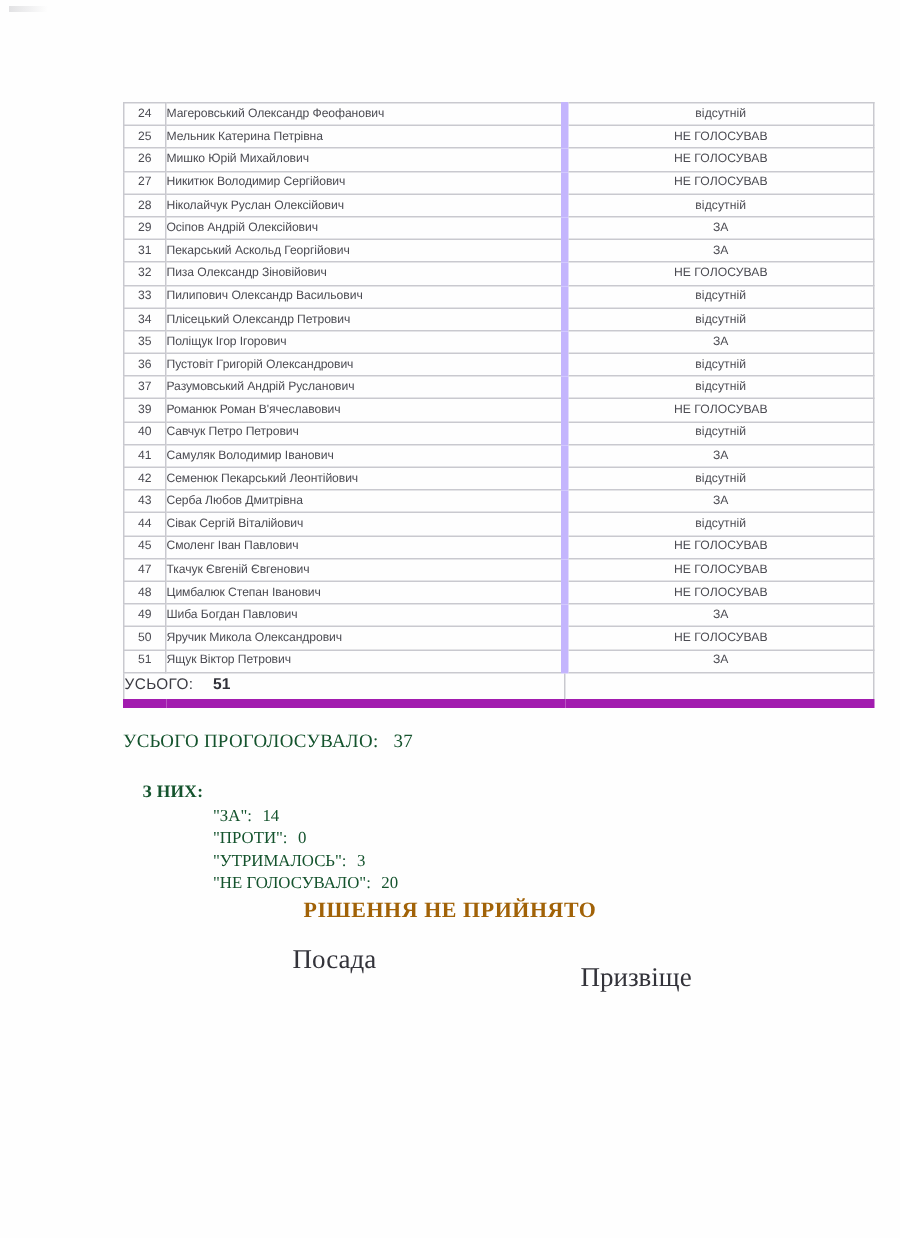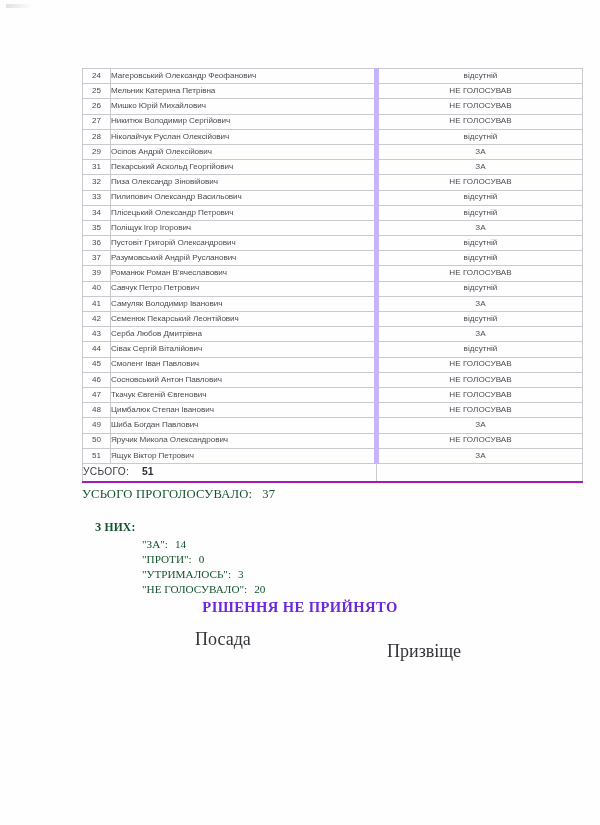--- a/index.html
+++ b/index.html
@@ -80,21 +80,21 @@
   }
   .vote-caps {
     font-size: 9.1px;
     color: #4a4a52;
   }
 
   
   .totals-row td {
     height: 17px;
     border-top: 1px solid #c9c9cf;
-    border-bottom: 2px solid #a21caf;
+    border-bottom: 6px solid #a21caf;
   }
   .totals-cell {
     border-left: 1px solid #c9c9cf;
     border-right: 1px solid #c9c9cf;
     padding-left: 3px;
     white-space: nowrap;
   }
   .totals-label {
     font-size: 10.2px;
     letter-spacing: .3px;
@@ -151,21 +151,21 @@
   .decision {
     position: absolute;
     left: 0;
     right: 0;
     top: 599px;
     text-align: center;
     font-family: "Liberation Serif", serif;
     font-weight: bold;
     font-size: 14.6px;
     letter-spacing: .4px;
-    color: #6d28d9;
+    color: #a16207;
   }
   .signature-row {
     position: absolute;
     left: 82px;
     top: 629px;
     width: 470px;
     height: 20px;
     font-family: "Liberation Serif", serif;
     font-size: 18px;
     color: #33333a;
@@ -281,25 +281,20 @@
           <td class="col-vote vote-caps">ЗА</td>
         </tr>
         <tr>
           <td class="col-num">44</td>
           <td class="col-name">Сівак Сергій Віталійович</td>
           <td class="col-vote vote-absent">відсутній</td>
         </tr>
         <tr>
           <td class="col-num">45</td>
           <td class="col-name">Смоленг Іван Павлович</td>
-          <td class="col-vote vote-caps">НЕ ГОЛОСУВАВ</td>
-        </tr>
-        <tr>
-          <td class="col-num">46</td>
-          <td class="col-name">Сосновський Антон Павлович</td>
           <td class="col-vote vote-caps">НЕ ГОЛОСУВАВ</td>
         </tr>
         <tr>
           <td class="col-num">47</td>
           <td class="col-name">Ткачук Євгеній Євгенович</td>
           <td class="col-vote vote-caps">НЕ ГОЛОСУВАВ</td>
         </tr>
         <tr>
           <td class="col-num">48</td>
           <td class="col-name">Цимбалюк Степан Іванович</td>

